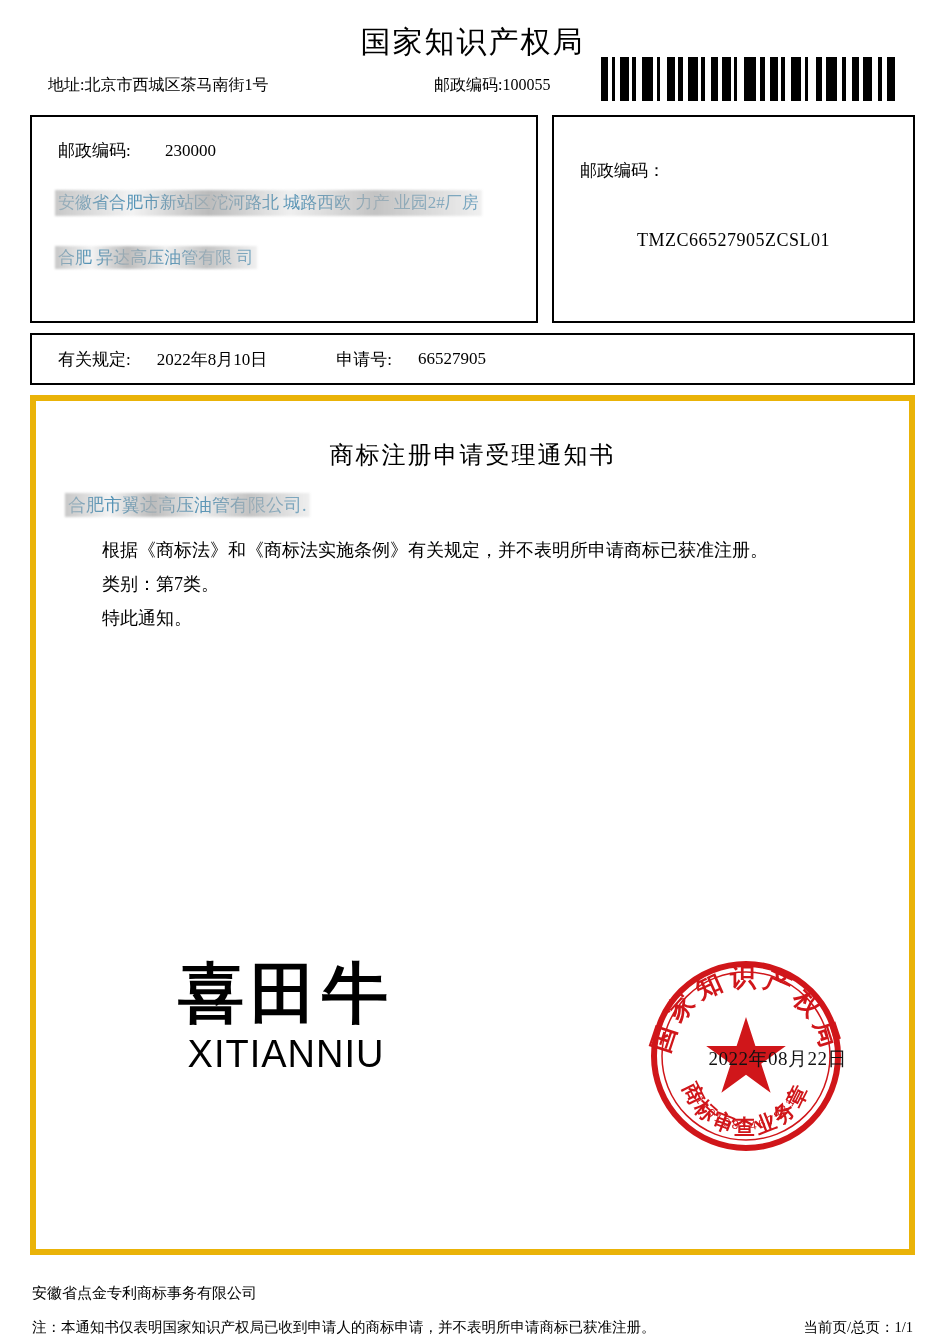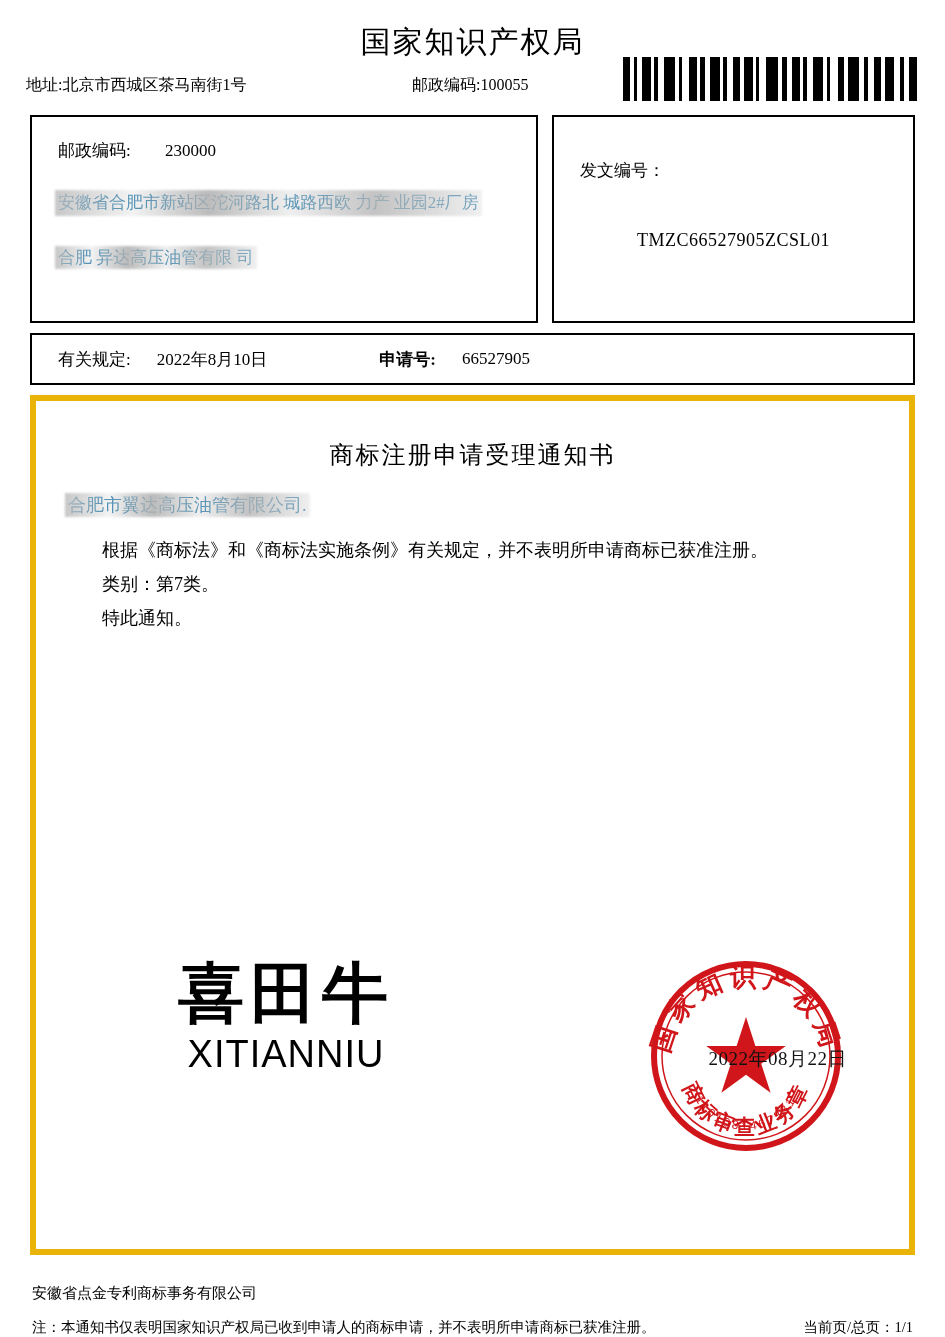--- a/index.html
+++ b/index.html
@@ -28,21 +28,21 @@
     text-align: center;
     font-size: 30px;
     letter-spacing: 2px;
     font-weight: 500;
     margin: 22px 0 6px 0;
     font-family: "Liberation Serif", "DejaVu Serif", serif;
   }
   .header-row {
     position: relative;
     height: 40px;
-    margin: 0 22px;
+    margin: 0 44px;
   }
   .addr {
     position: absolute;
     left: 4px;
     top: 6px;
     font-size: 16px;
   }
   .postcode-top {
     position: absolute;
     left: 390px;
@@ -130,21 +130,21 @@
   .date-row {
     margin: 10px 30px 0 30px;
     border: 2px solid #000;
     height: 52px;
     display: flex;
     align-items: center;
     box-sizing: border-box;
     font-size: 17px;
     padding-left: 26px;
   }
-  .date-row .seg2 { margin-left: 112px; font-weight: bold; }
+  .date-row .seg2 { margin-left: 69px; }
   .date-row .val { margin-left: 26px; }
 
   
   .main-box {
     margin: 10px 30px 0 30px;
     border: 6px solid #eab308;
     height: 860px;
     box-sizing: border-box;
     position: relative;
     padding: 30px 30px;
@@ -300,21 +300,21 @@
       </div>
       <div class="addr-block">
         <span class="redacted">安徽省合肥市新站区沱河路北 城路西欧 力产 业园2#厂房</span>
       </div>
       <div class="applicant-block">
         <span class="redacted">合肥 异达高压油管有限 司</span>
       </div>
     </div>
 
     <div class="box box-right">
-      <div class="issue-label">发文编号：</div>
+      <div class="issue-label">邮政编码：</div>
       <div class="issue-no">TMZC66527905ZCSL01</div>
     </div>
   </div>
 
   <div class="date-row">
     <span>有关规定:</span>
     <span class="val">2022年8月10日</span>
     <span class="seg2">申请号:</span>
     <span class="val">66527905</span>
   </div>

